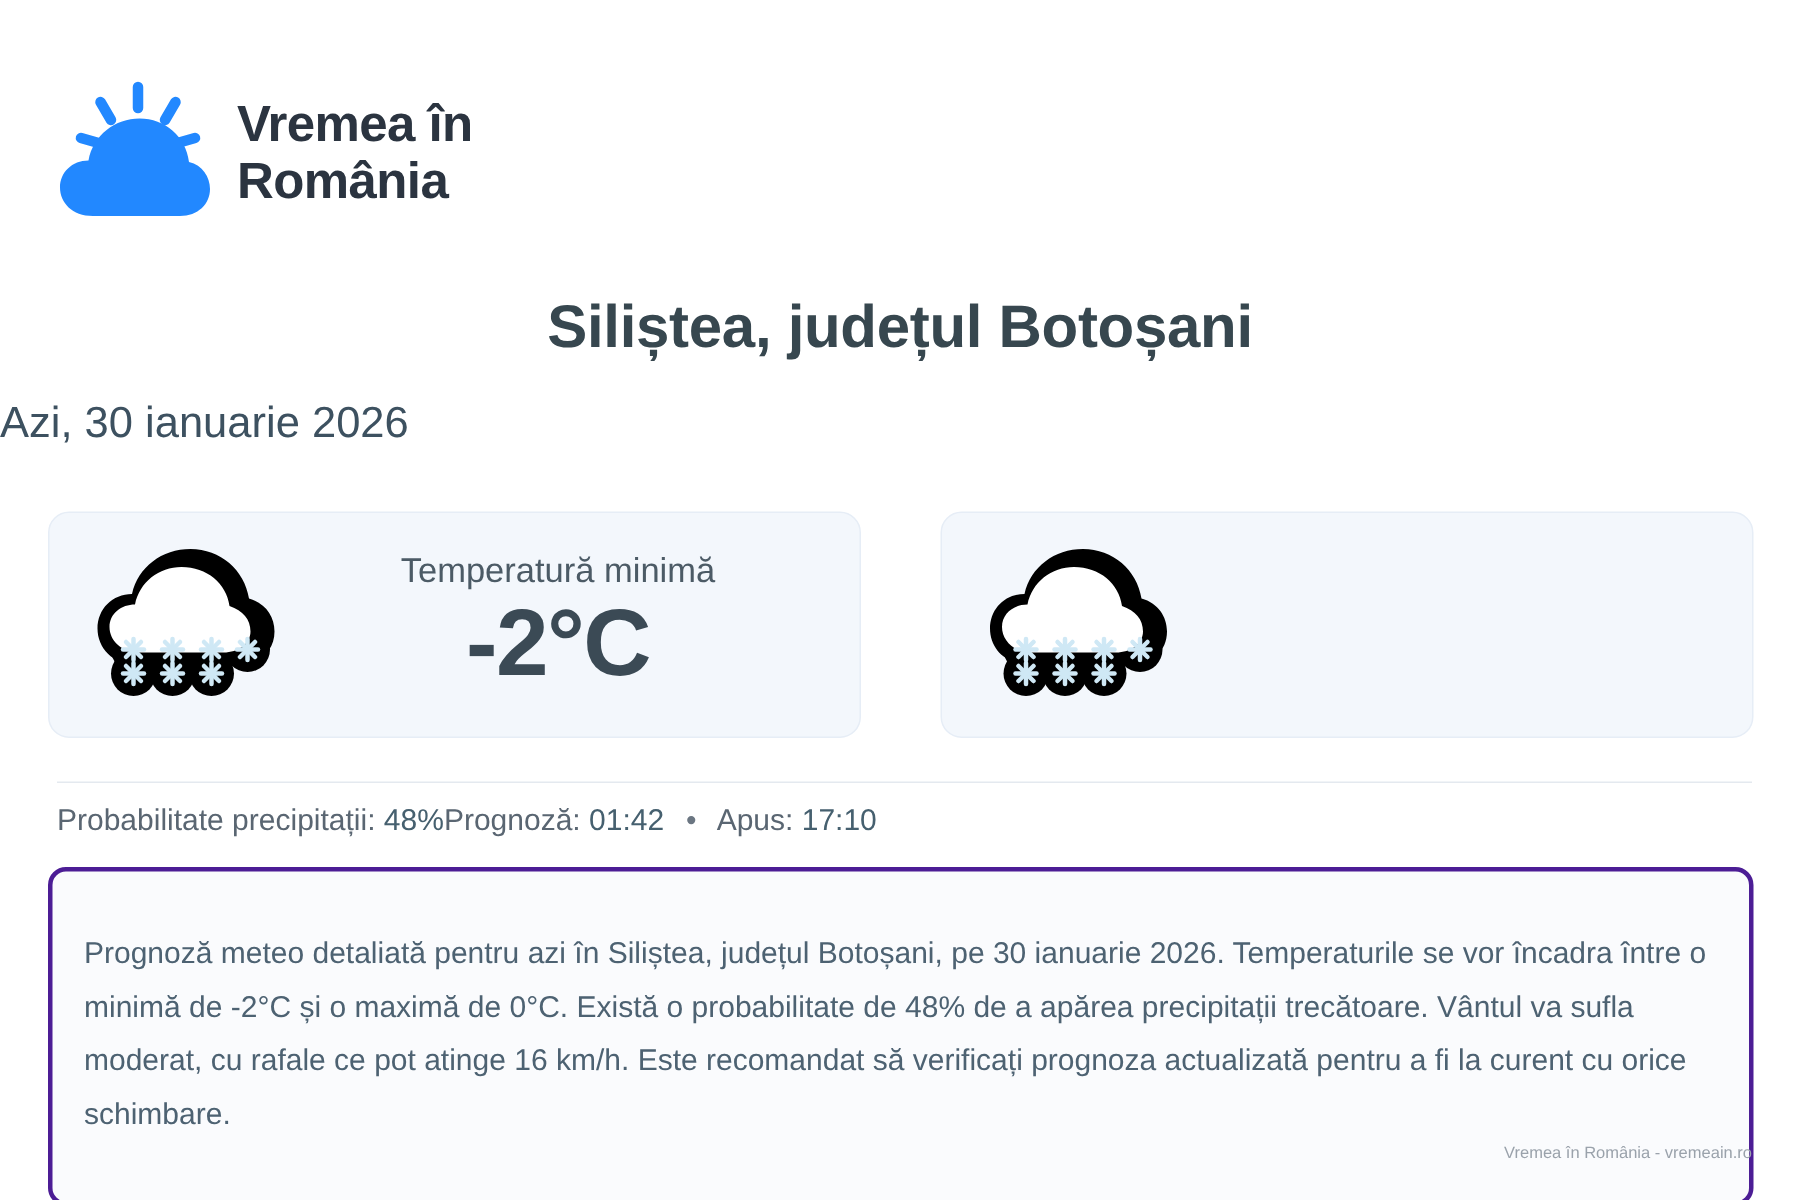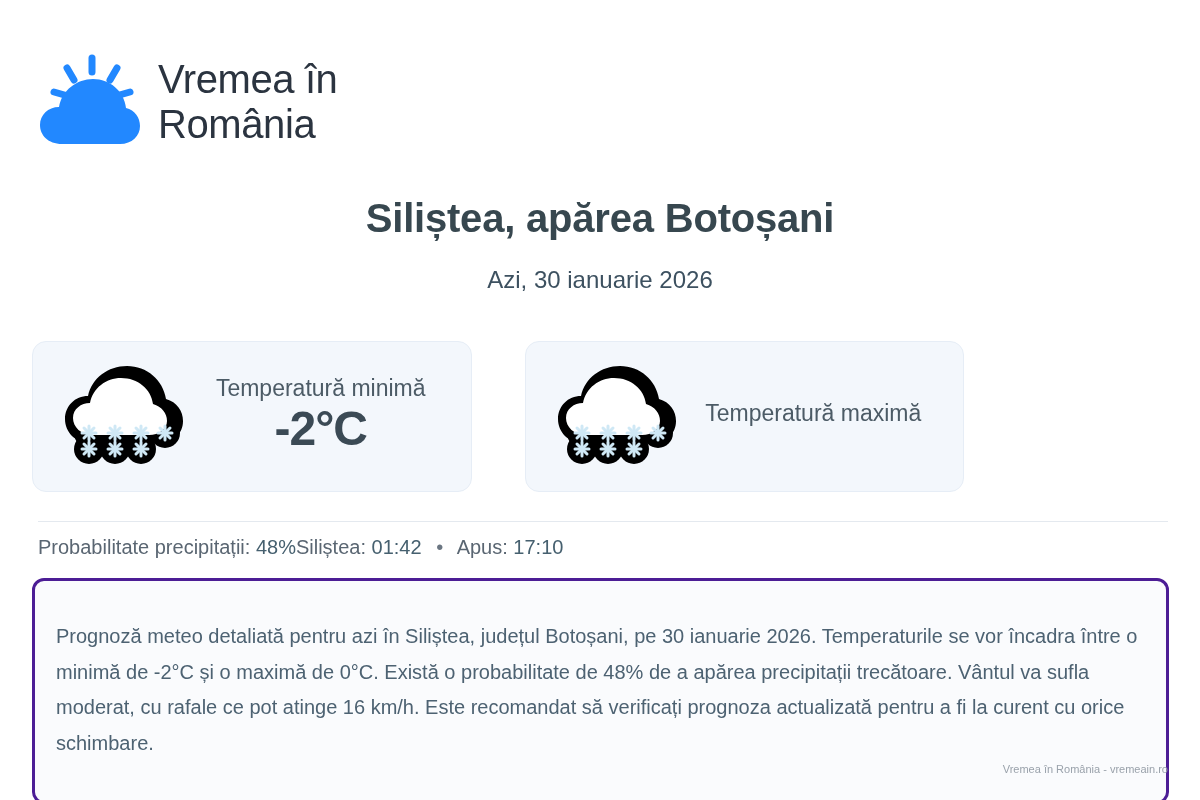--- a/index.html
+++ b/index.html
@@ -21,52 +21,52 @@
   
   .brand {
     position: absolute;
     left: 36px; top: 52px;
     display: flex;
     align-items: center;
     gap: 18px;
   }
   .brand-mark { width: 104px; height: 100px; display: block; flex: none; }
   .brand-title {
-    font-size: 40px;
+    font-size: 34px;
     line-height: 1.12;
-    font-weight: 400;
+    font-weight: 700;
     color: #2b3440;
     letter-spacing: -0.4px;
     white-space: pre-line;
   }
 
   
   .place-title {
     position: absolute;
     left: 0; right: 0; top: 196px;
     text-align: center;
     font-size: 40px;
     font-weight: 700;
     color: #37474f;
     letter-spacing: -0.2px;
   }
   .date-sub {
     position: absolute;
     left: 0; right: 0; top: 266px;
-    text-align: center;
-    font-size: 24px;
+    text-align: left;
+    font-size: 29px;
     font-weight: 400;
     color: #3d5160;
   }
 
   
   .cards {
     position: absolute;
     left: 32px; top: 341px;
-    width: 932px; height: 151px;
+    width: 1137px; height: 151px;
     display: flex;
     gap: 53px;
   }
   .temp-card {
     flex: 1 1 0;
     background: #f3f7fc;
     border: 1px solid #e6edf6;
     border-radius: 14px;
     display: flex;
     align-items: center;
@@ -81,21 +81,21 @@
     justify-content: center;
     padding-bottom: 4px;
   }
   .temp-label {
     font-size: 23px;
     font-weight: 400;
     color: #4c5b66;
     margin-bottom: 2px;
   }
   .temp-value {
-    font-size: 48px;
+    font-size: 63px;
     font-weight: 700;
     color: #3b4a55;
     line-height: 1.05;
     letter-spacing: -1px;
   }
 
   
   .divider {
     position: absolute;
     left: 38px; top: 521px;
@@ -158,21 +158,21 @@
         <line x1="18" y1="40" x2="32" y2="44"></line>
         <line x1="94" y1="40" x2="80" y2="44"></line>
       </g>
       <circle cx="56" cy="54" r="25" fill="#2288ff"></circle>
       <path fill="#2288ff" d="M26 92 C12 92 4 83 4 73 C4 63 12 55 23 55 C26 38 41 27 57 27 C74 27 88 39 90 56 C99 58 104 66 104 74 C104 84 96 92 84 92 Z"></path>
     </svg>
     <div class="brand-title">Vremea în
 România</div>
   </div>
 
-  <div class="place-title">Siliștea, apărea Botoșani</div>
+  <div class="place-title">Siliștea, județul Botoșani</div>
   <div class="date-sub">Azi, 30 ianuarie 2026</div>
 
   <div class="cards">
 
     <div class="temp-card">
       <svg class="wx-icon" viewBox="0 0 128 112">
         <g fill="#000000">
           <circle cx="30" cy="88" r="15"></circle>
             <circle cx="56" cy="88" r="15"></circle>
             <circle cx="82" cy="88" r="15"></circle>
@@ -286,35 +286,34 @@
             </g>
           <g transform="translate(106,72)">
               <line x1="-7" y1="0" x2="7" y2="0"></line>
               <line x1="0" y1="-7" x2="0" y2="7"></line>
               <line x1="-5" y1="-5" x2="5" y2="5"></line>
               <line x1="-5" y1="5" x2="5" y2="-5"></line>
             </g>
         </g>
       </svg>
       <div class="temp-text">
-        <div class="temp-label">Temperatură maximă</div>
       </div>
     </div>
 
   </div>
 
   <div class="divider"></div>
 
   <div class="stats">
     <div class="stat stat-precip">
       <span>Probabilitate precipitații:</span>
       <span class="val">48%</span>
     </div>
     <div class="stat stat-sun">
-      <span>Siliștea:</span>
+      <span>Prognoză:</span>
       <span class="val">01:42</span>
       <span class="bullet">•</span>
       <span>Apus:</span>
       <span class="val">17:10</span>
     </div>
   </div>
 
   <div class="desc-box">
     <p class="desc-text">Prognoză meteo detaliată pentru azi în Siliștea, județul Botoșani, pe 30 ianuarie 2026. Temperaturile se vor încadra între o minimă de -2°C și o maximă de 0°C. Există o probabilitate de 48% de a apărea precipitații trecătoare. Vântul va sufla moderat, cu rafale ce pot atinge 16 km/h. Este recomandat să verificați prognoza actualizată pentru a fi la curent cu orice schimbare.</p>
   </div>

